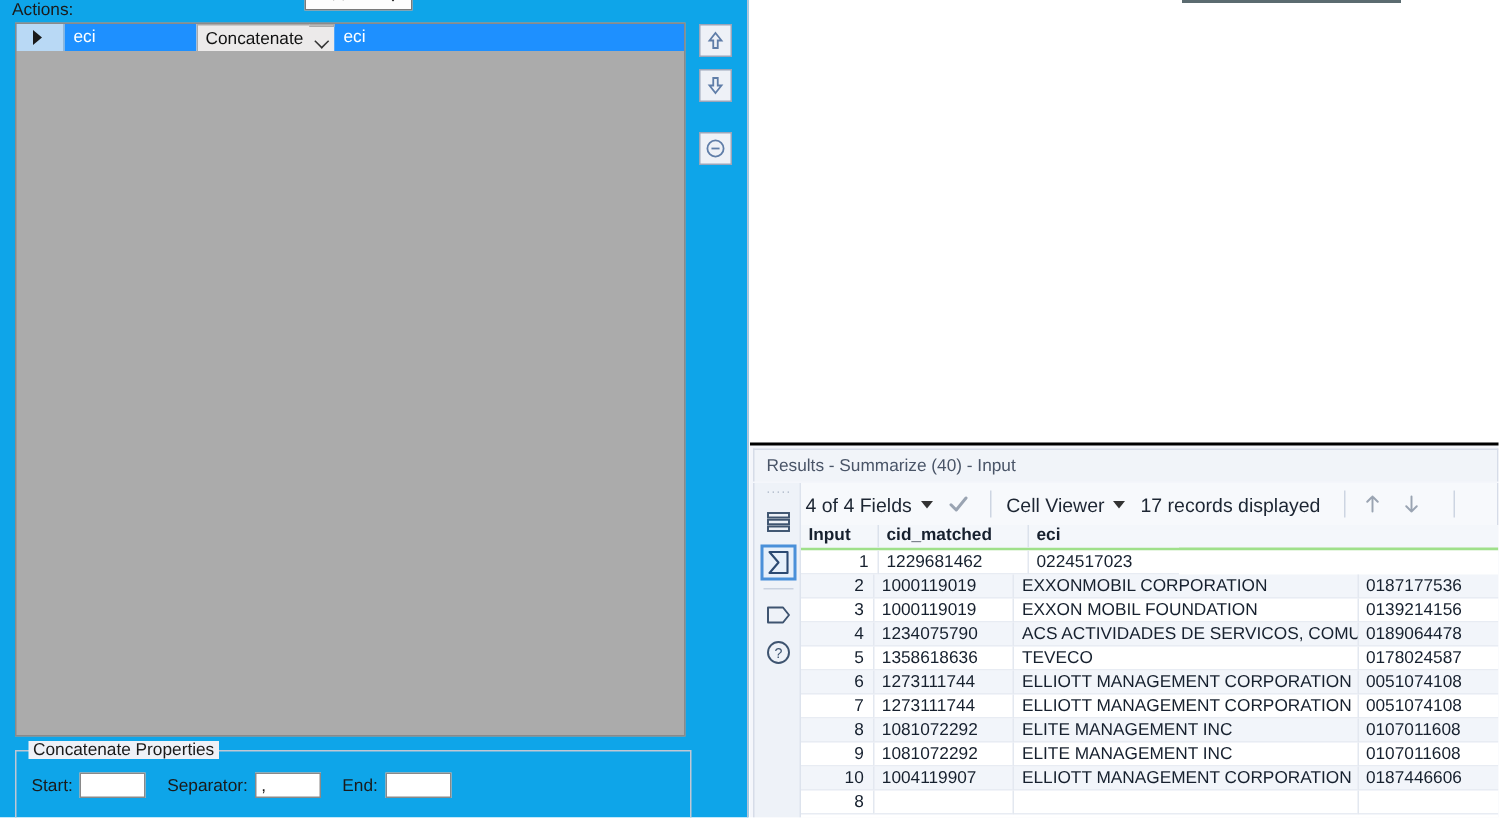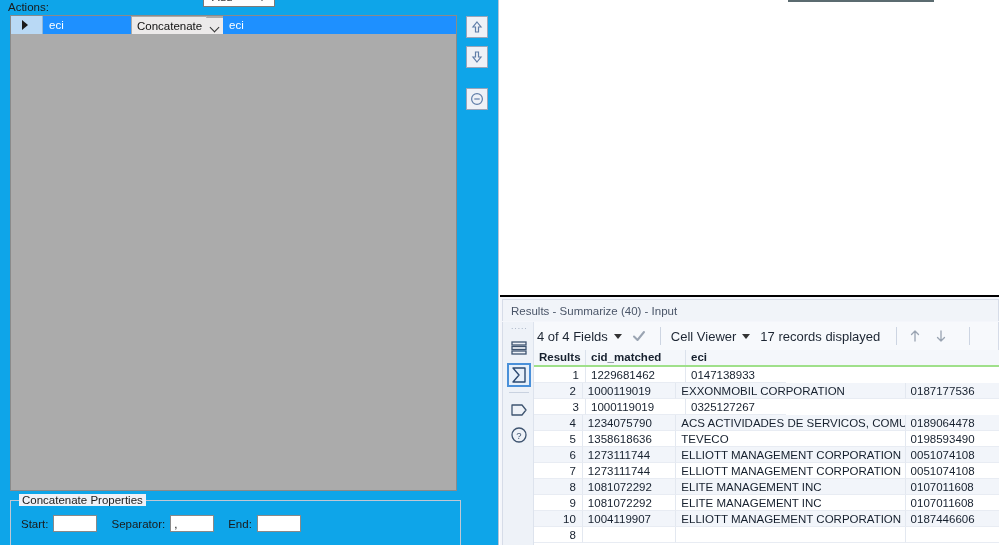--- a/index.html
+++ b/index.html
@@ -418,52 +418,53 @@
       <div class="rail-icon" style="top:101px">
         <svg width="18" height="18" viewBox="0 0 18 18">
           <circle cx="9" cy="9" r="7" fill="none" stroke="#3e5470" stroke-width="1.3"></circle>
           <text x="9" y="12.6" font-size="9.5" text-anchor="middle" fill="#3e5470" font-family="Liberation Sans, sans-serif">?</text>
         </svg>
       </div>
     </div>
 
     <div class="data-grid">
       <div class="dg-header">
-        <div class="dg-hcell c-record" style="text-align:left;padding-left:5px">Results</div>
+        <div class="dg-hcell c-record" style="text-align:left;padding-left:5px">Input</div>
         <div class="dg-hcell c-cid">cid_matched</div>
         <div class="dg-hcell c-eci">eci</div>
       </div>
       <div id="dg-body">
           <div class="dg-row even">
             <div class="dg-cell c-record">1</div>
             <div class="dg-cell c-cid">1229681462</div>
-            <div class="dg-cell c-eci">0147138933</div>
+            <div class="dg-cell c-eci">0224517023</div>
           </div>
           <div class="dg-row odd">
             <div class="dg-cell c-record">2</div>
             <div class="dg-cell c-cid">1000119019</div>
             <div class="dg-cell c-dbname">EXXONMOBIL CORPORATION</div>
             <div class="dg-cell c-eci">0187177536</div>
           </div>
           <div class="dg-row even">
             <div class="dg-cell c-record">3</div>
             <div class="dg-cell c-cid">1000119019</div>
-            <div class="dg-cell c-eci">0325127267</div>
+            <div class="dg-cell c-dbname">EXXON MOBIL FOUNDATION</div>
+            <div class="dg-cell c-eci">0139214156</div>
           </div>
           <div class="dg-row odd">
             <div class="dg-cell c-record">4</div>
             <div class="dg-cell c-cid">1234075790</div>
             <div class="dg-cell c-dbname">ACS ACTIVIDADES DE SERVICOS, COMUNICACIO...</div>
             <div class="dg-cell c-eci">0189064478</div>
           </div>
           <div class="dg-row even">
             <div class="dg-cell c-record">5</div>
             <div class="dg-cell c-cid">1358618636</div>
             <div class="dg-cell c-dbname">TEVECO</div>
-            <div class="dg-cell c-eci">0198593490</div>
+            <div class="dg-cell c-eci">0178024587</div>
           </div>
           <div class="dg-row odd">
             <div class="dg-cell c-record">6</div>
             <div class="dg-cell c-cid">1273111744</div>
             <div class="dg-cell c-dbname">ELLIOTT MANAGEMENT CORPORATION</div>
             <div class="dg-cell c-eci">0051074108</div>
           </div>
           <div class="dg-row even">
             <div class="dg-cell c-record">7</div>
             <div class="dg-cell c-cid">1273111744</div>

